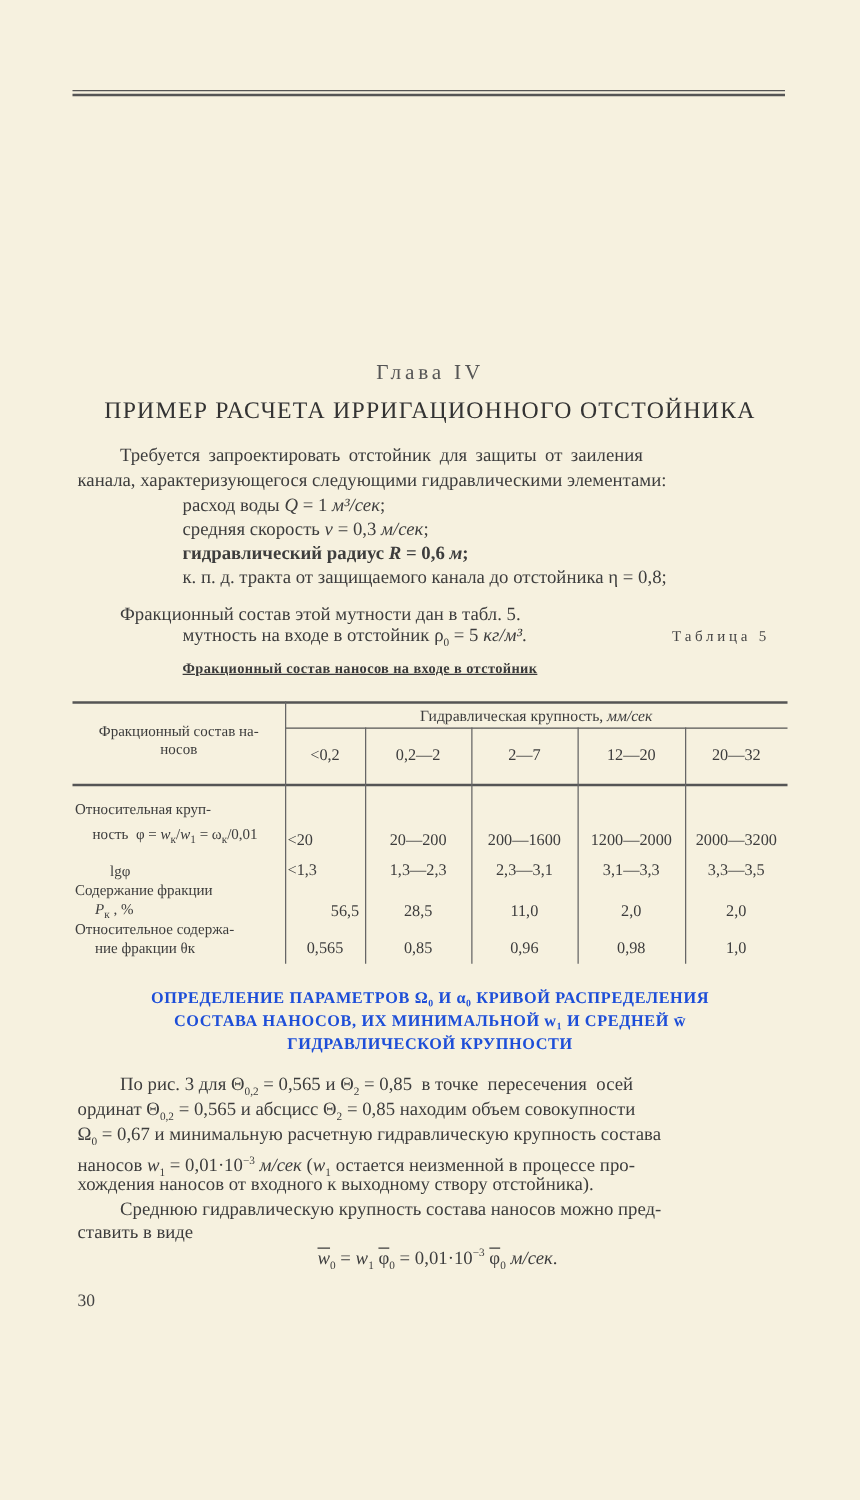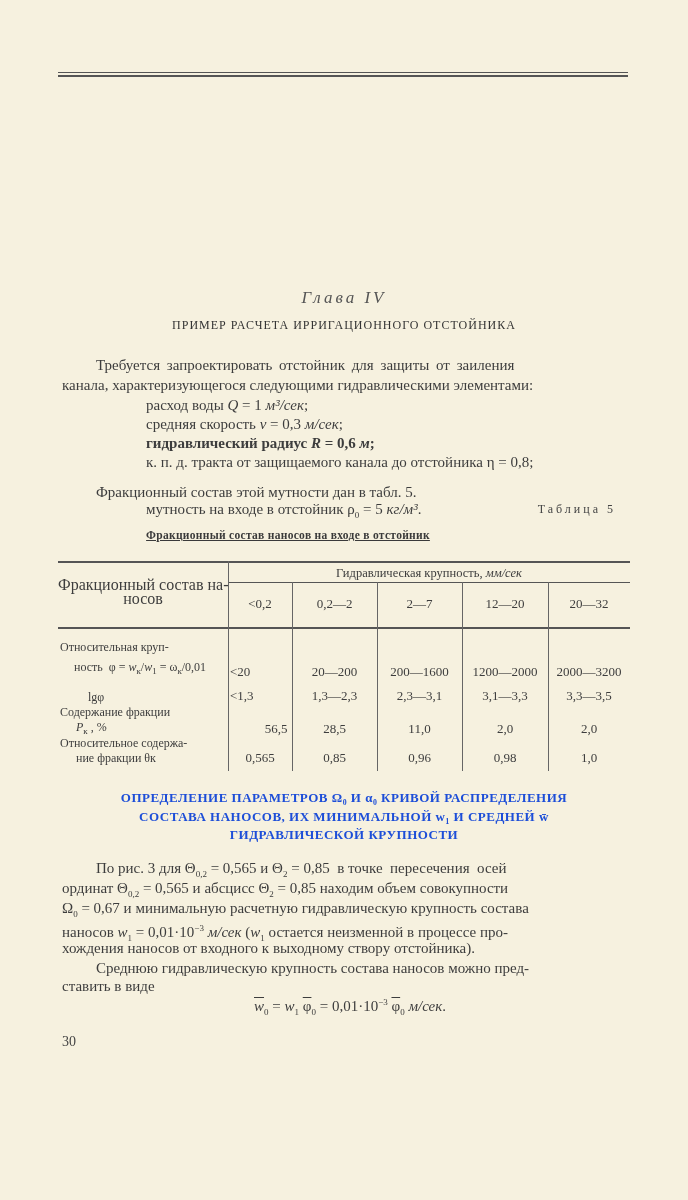--- a/index.html
+++ b/index.html
@@ -4,22 +4,22 @@
 <style>
   html, body { margin:0; padding:0; }
   body {
     width:688px; height:1200px; position:relative; overflow:hidden;
     background:#f6f1df;
     font-family:"Liberation Serif", "DejaVu Serif", serif;
     color:#3a3a3a;
   }
   .abs { position:absolute; }
   .rule { position:absolute; left:58px; width:570px; border-top:1px solid #555; }
-  .chapter { left:0; width:688px; top:288px; text-align:center; font-style:italic; font-size:17px; letter-spacing:3px; color:#555; }
-  .title { left:0; width:688px; top:318px; text-align:center; font-size:12px; letter-spacing:1px; color:#333; }
+  .chapter { left:0; width:688px; top:288px; text-align:center; font-size:17px; letter-spacing:3px; color:#555; }
+  .title { left:0; width:688px; top:318px; text-align:center; font-size:19px; letter-spacing:1px; color:#333; }
   .p { position:absolute; font-size:15px; line-height:20px; white-space:nowrap; color:#3d3d3d; }
   .it { font-style:italic; }
   sub, sup { font-size:9px; }
   .tcap { position:absolute; left:0; width:576px; top:529px; text-align:center; font-size:11.5px; font-weight:bold; color:#3a3a3a; letter-spacing:0.3px;text-decoration:underline; }
   .tlabel { position:absolute; right:72px; top:502px; font-size:12px; letter-spacing:3px; color:#444; }
   .tline { position:absolute; border-top:1px solid #555; }
   .vline { position:absolute; border-left:1px solid #666; }
   .cell { position:absolute; font-size:13px; text-align:center; white-space:nowrap; color:#3d3d3d; }
   .rowlbl { position:absolute; left:60px; font-size:12px; line-height:14px; white-space:nowrap; color:#3d3d3d; }
   .h2 { position:absolute; left:0; width:688px; text-align:center; font-size:13px; letter-spacing:0.5px; color:#1d4ed8; font-weight:bold; }
@@ -49,21 +49,21 @@
 <div class="tline" style="left:58px; width:572px; top:561px; border-top-width:2px;"></div>
 <div class="tline" style="left:228px; width:402px; top:582px;"></div>
 <div class="tline" style="left:58px; width:572px; top:627px; border-top-width:2px;"></div>
 
 <div class="vline" style="left:228px; top:561px; height:210px;"></div>
 <div class="vline" style="left:292px; top:582px; height:189px;"></div>
 <div class="vline" style="left:377px; top:582px; height:189px;"></div>
 <div class="vline" style="left:462px; top:582px; height:189px;"></div>
 <div class="vline" style="left:548px; top:582px; height:189px;"></div>
 
-<div class="cell" style="left:58px; width:170px; top:578px; font-size:16px; line-height:14px;">
+<div class="cell" style="left:58px; width:170px; top:578px; font-size:12px; line-height:14px;">
   <div>Фракционный состав на-</div>
   <div>носов</div>
 </div>
 <div class="cell" style="left:228px; width:402px; top:566px; font-size:12.5px;">Гидравлическая крупность, <span class="it">мм/сек</span></div>
 
 <div class="cell" style="left:228px; width:64px; top:596px;">&lt;0,2</div>
 <div class="cell" style="left:292px; width:85px; top:596px;">0,2—2</div>
 <div class="cell" style="left:377px; width:85px; top:596px;">2—7</div>
 <div class="cell" style="left:462px; width:86px; top:596px;">12—20</div>
 <div class="cell" style="left:548px; width:82px; top:596px;">20—32</div>

